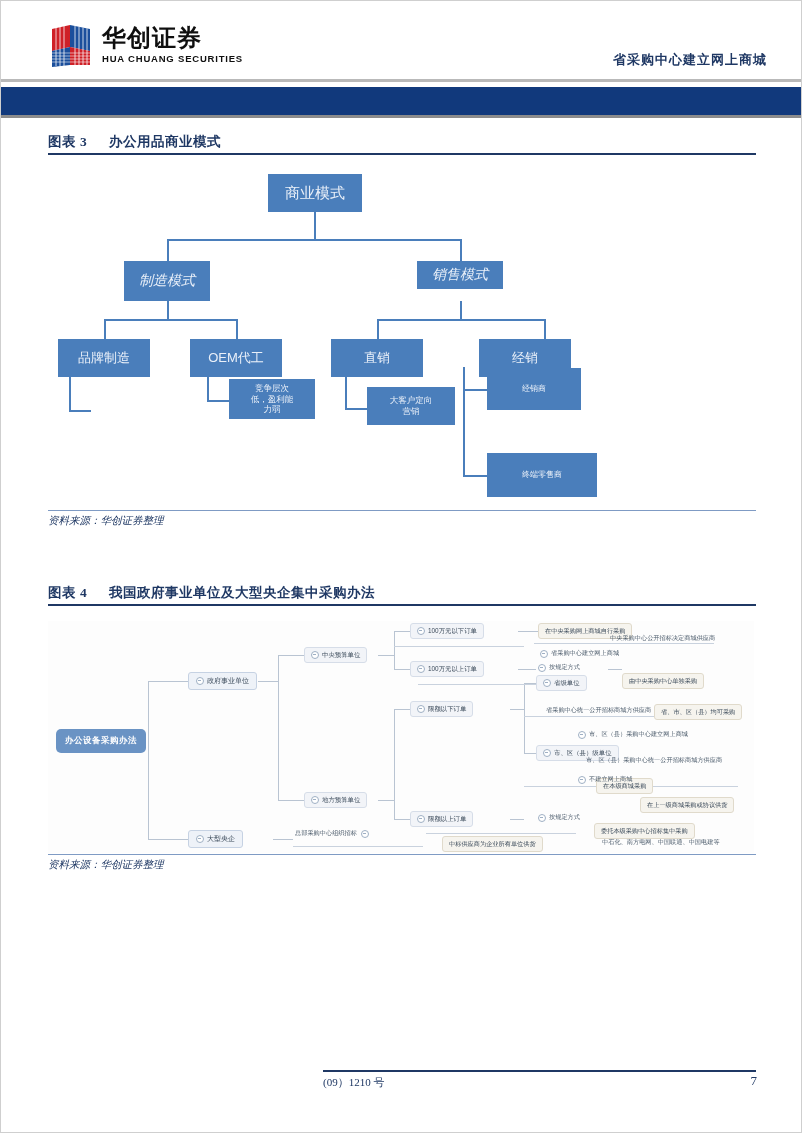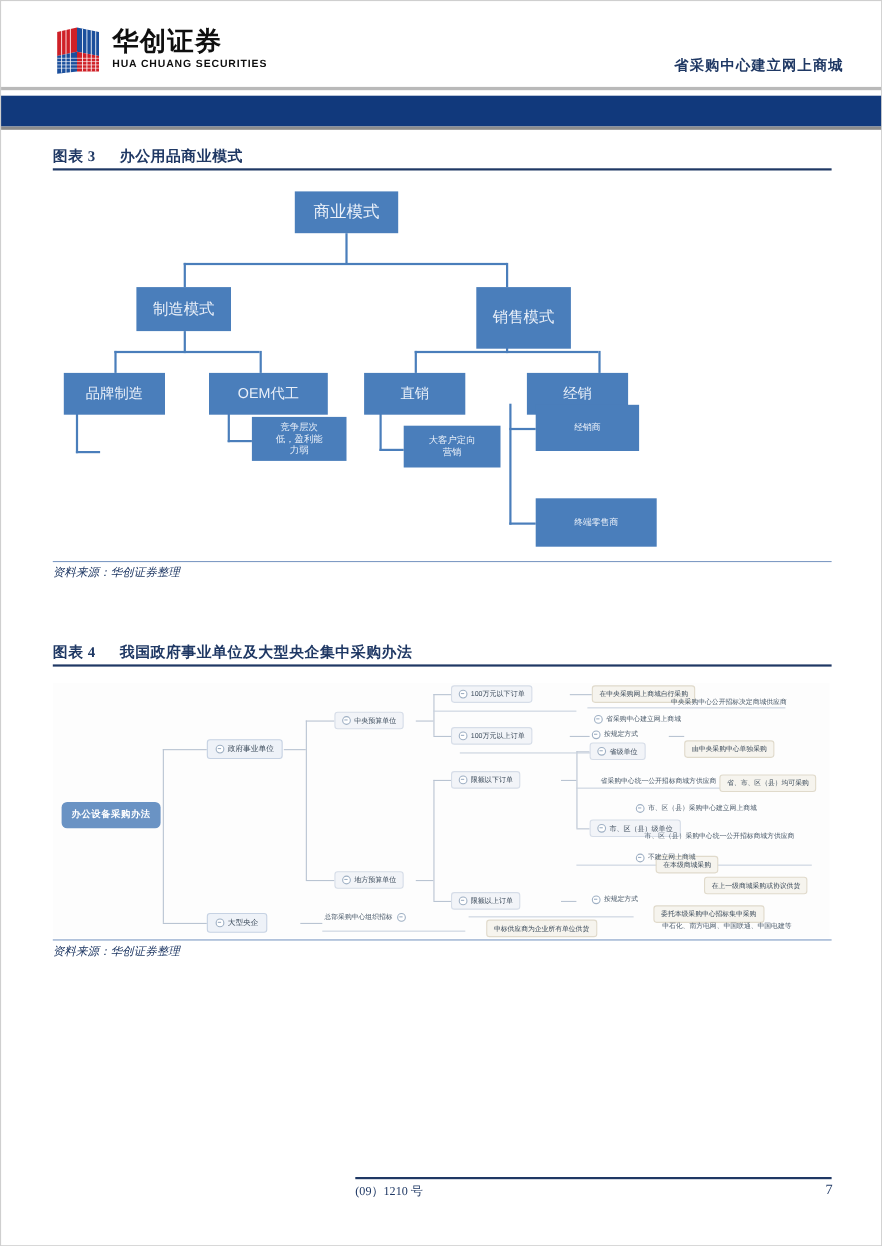--- a/index.html
+++ b/index.html
@@ -28,21 +28,21 @@
   .exhibit-title{position:absolute;font-size:13.5px;font-weight:bold;color:#1f3864;font-family:"Liberation Serif",serif;letter-spacing:.5px;}
   .exhibit-rule{position:absolute;height:1.6px;background:#1f3864;}
   .source-rule{position:absolute;height:1px;background:#7f9bc4;}
   .source-line{position:absolute;font-size:10.5px;font-style:italic;color:#1f3864;font-family:"Liberation Serif",serif;}
 
   
   .flow{position:absolute;left:0;top:160px;width:800px;height:350px;}
   .fbox{position:absolute;background:#4a7ebb;color:#eaf0f9;display:flex;align-items:center;justify-content:center;text-align:center;
         font-family:"Liberation Sans","DejaVu Sans",sans-serif;box-sizing:border-box;line-height:1.25;}
   .fbox.lvl1{font-size:15px;}
-  .fbox.lvl2{font-size:14px;}
+  .fbox.lvl2{font-size:14px;font-style:italic;}
   .fbox.lvl3{font-size:13px;}
   .fbox.leaf{font-size:8.5px;padding:4px 19px;}
   .fbox.leaf2{font-size:8px;padding:4px 6px;}
   .conn{position:absolute;background:#4a7ebb;}
   .conn-v{width:2px;}
   .conn-h{height:2px;}
 
   
   .mindmap{position:absolute;left:47px;top:620px;width:706px;height:232px;background:#fdfdfd;}
   .mm-node{position:absolute;box-sizing:border-box;font-family:"Liberation Sans","DejaVu Sans",sans-serif;
@@ -146,24 +146,24 @@
     <div class="conn conn-v" style="left:344px;top:206px;height:43px;"></div>
     <div class="conn conn-h" style="left:344px;top:247px;width:22px;"></div>
 
     <div class="conn conn-v" style="left:462px;top:206px;height:110px;"></div>
     <div class="conn conn-h" style="left:462px;top:228px;width:24px;"></div>
     <div class="conn conn-h" style="left:462px;top:314px;width:24px;"></div>
 
     <div class="fbox lvl1" style="left:267px;top:13px;width:94px;height:38px;">商业模式</div>
 
     <div class="fbox lvl2" style="left:123px;top:100px;width:86px;height:40px;">制造模式</div>
-    <div class="fbox lvl2" style="left:432px;top:100px;width:86px;height:56px;">销售模式</div>
+    <div class="fbox lvl2" style="left:416px;top:100px;width:86px;height:28px;">销售模式</div>
 
     <div class="fbox lvl3" style="left:57px;top:178px;width:92px;height:38px;">品牌制造</div>
-    <div class="fbox lvl3" style="left:189px;top:178px;width:108px;height:38px;">OEM代工</div>
+    <div class="fbox lvl3" style="left:189px;top:178px;width:92px;height:38px;">OEM代工</div>
     <div class="fbox lvl3" style="left:330px;top:178px;width:92px;height:38px;">直销</div>
     <div class="fbox lvl3" style="left:478px;top:178px;width:92px;height:38px;">经销</div>
 
     <div class="fbox leaf" style="left:228px;top:218px;width:86px;height:40px;">竞争层次低，盈利能力弱</div>
     <div class="fbox leaf" style="left:366px;top:226px;width:88px;height:38px;">大客户定向营销</div>
 
     <div class="fbox leaf2" style="left:486px;top:207px;width:94px;height:42px;">经销商</div>
     <div class="fbox leaf2" style="left:486px;top:292px;width:110px;height:44px;">终端零售商</div>
   </div>
 

